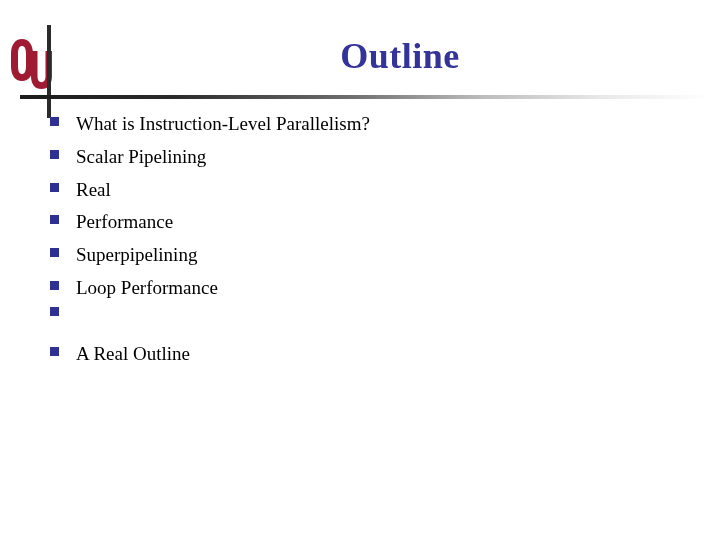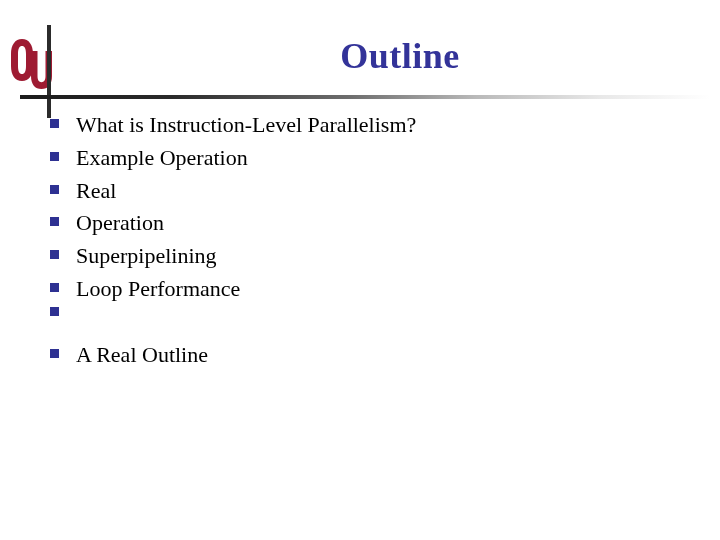--- a/index.html
+++ b/index.html
@@ -79,21 +79,21 @@
     flex: 0 0 auto;
     width: 9px;
     height: 9px;
     background: #2e3192;
     margin-right: 17px;
     position: relative;
     top: -4px;
   }
   .bullet-text {
     flex: 1 1 auto;
-    font-size: 22px;
+    font-size: 19px;
     color: #000000;
     line-height: 1;
     white-space: nowrap;
   }
 
   
   #footer {
     position: absolute;
     left: 0;
     top: 470px;
@@ -126,31 +126,31 @@
 
   <div id="bullet-list">
 
     <div class="bullet-row">
       <span class="bullet-mark"></span>
       <span class="bullet-text">What is Instruction-Level Parallelism?</span>
     </div>
 
     <div class="bullet-row">
       <span class="bullet-mark"></span>
-      <span class="bullet-text">Example Operation</span>
+      <span class="bullet-text">Scalar Pipelining</span>
     </div>
 
     <div class="bullet-row">
       <span class="bullet-mark"></span>
       <span class="bullet-text">Real</span>
     </div>
 
     <div class="bullet-row">
       <span class="bullet-mark"></span>
-      <span class="bullet-text">Operation</span>
+      <span class="bullet-text">Performance</span>
     </div>
 
     <div class="bullet-row">
       <span class="bullet-mark"></span>
       <span class="bullet-text">Superpipelining</span>
     </div>
 
     <div class="bullet-row">
       <span class="bullet-mark"></span>
       <span class="bullet-text">Loop Performance</span>

